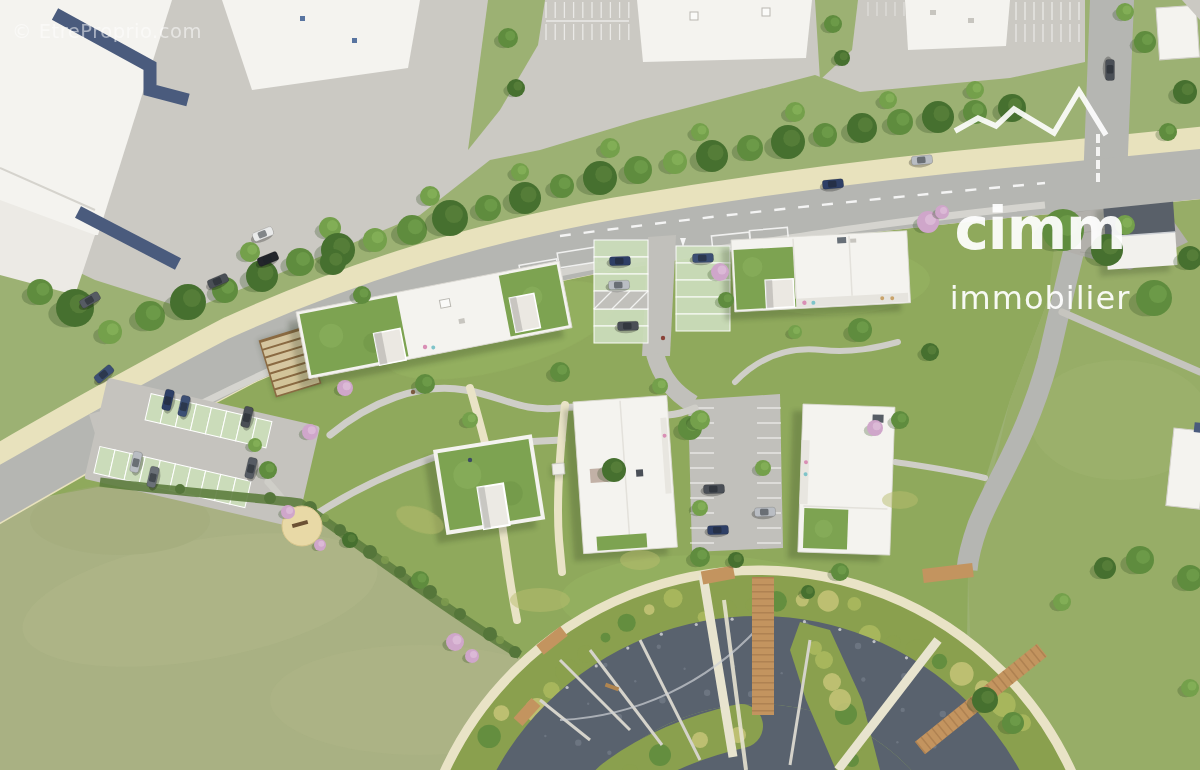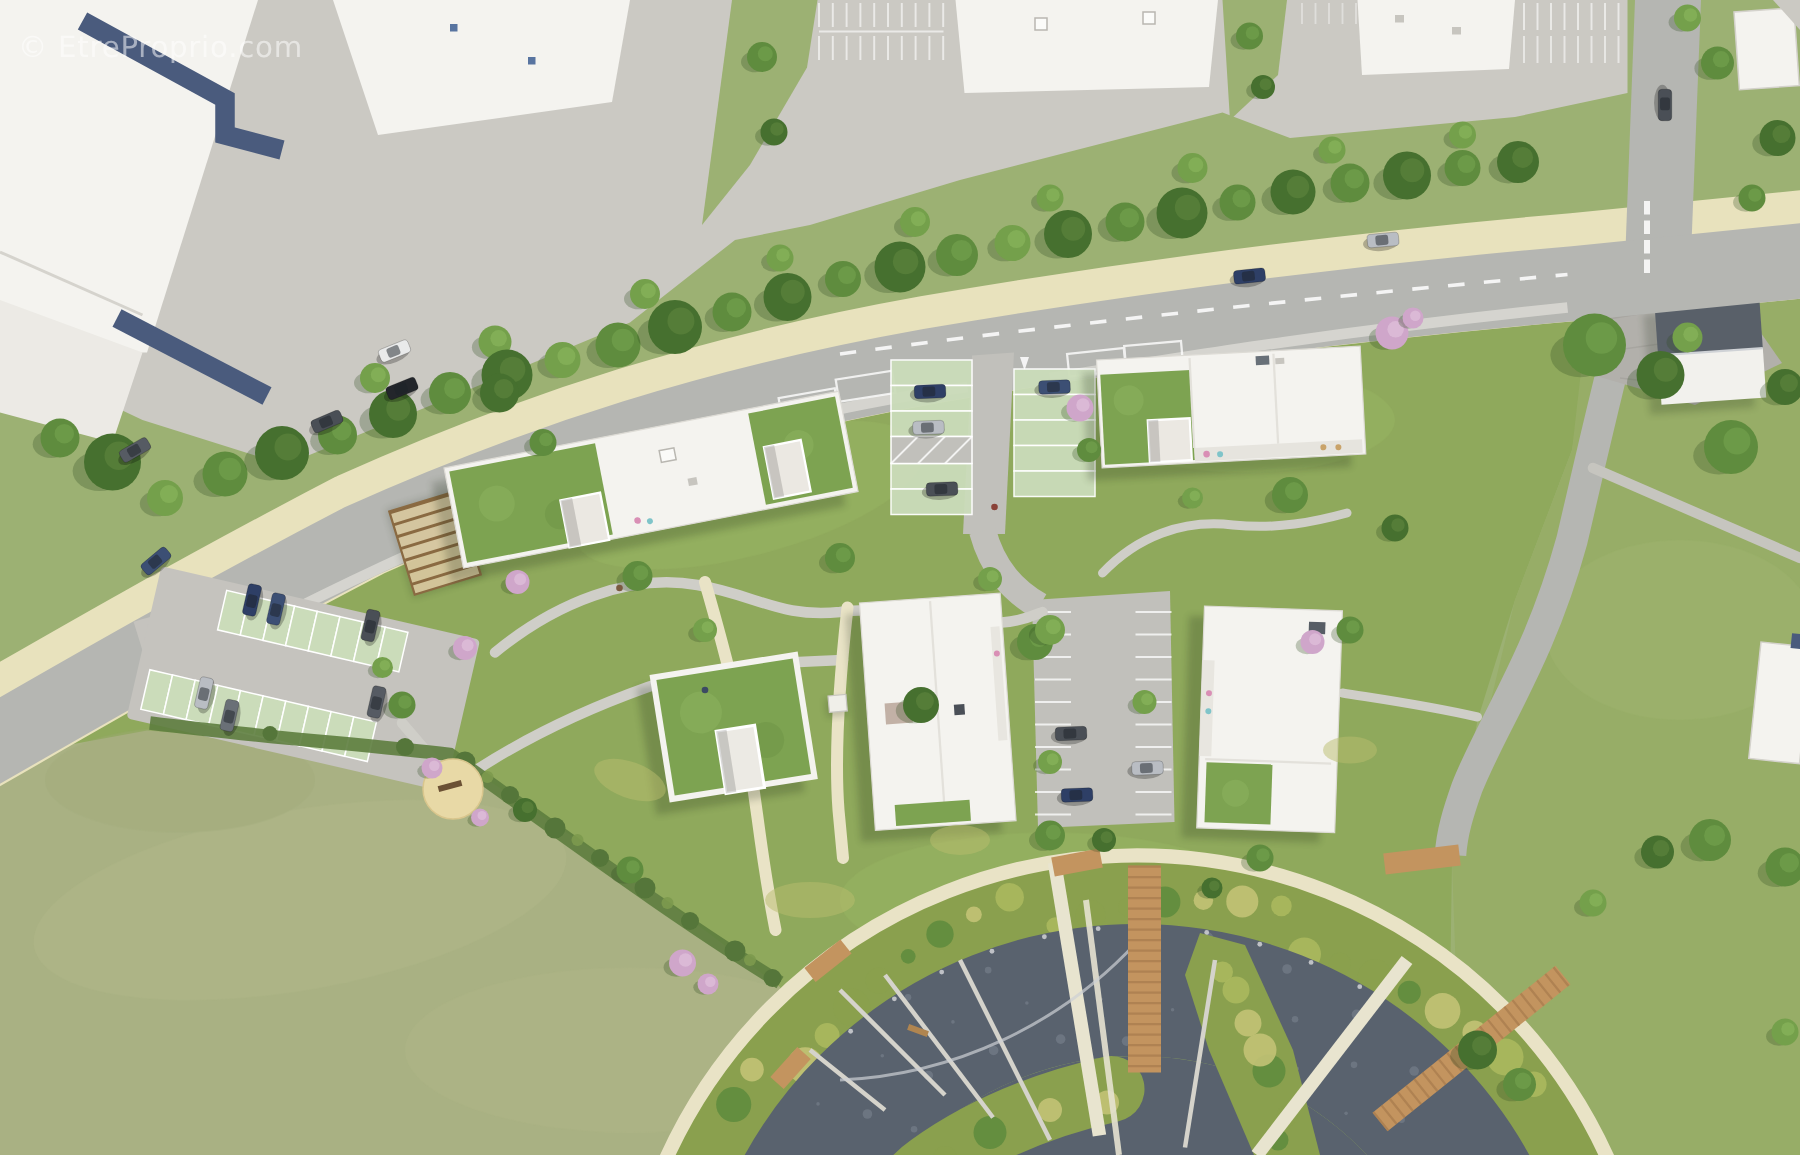--- a/index.html
+++ b/index.html
@@ -857,14 +857,21 @@
       </g>
   <g id="people-layer">
         <circle cx="663" cy="338" r="2.2" fill="#8a4238"></circle>
         <circle cx="470" cy="460" r="2.2" fill="#3c4a63"></circle>
         <circle cx="413" cy="392" r="2.2" fill="#7a5a3f"></circle>
       </g>
 </svg>
 
 <div class="overlay watermark">© EtreProprio.com</div>
 
-
+<div class="overlay logo">
+  <svg class="ridge" width="200" height="65" viewBox="0 0 200 65">
+    <polyline points="15,51 38,38 56,46 74,29 94,41 114,53 139,11 166,55" fill="none" stroke="rgba(255,255,255,0.9)" stroke-width="5.5" stroke-linejoin="miter" stroke-linecap="butt"></polyline>
+  </svg>
+  <div class="brand">cimm</div>
+  <div class="tagline">immobilier</div>
 </div>
 
+</div>
+
 </body></html>

